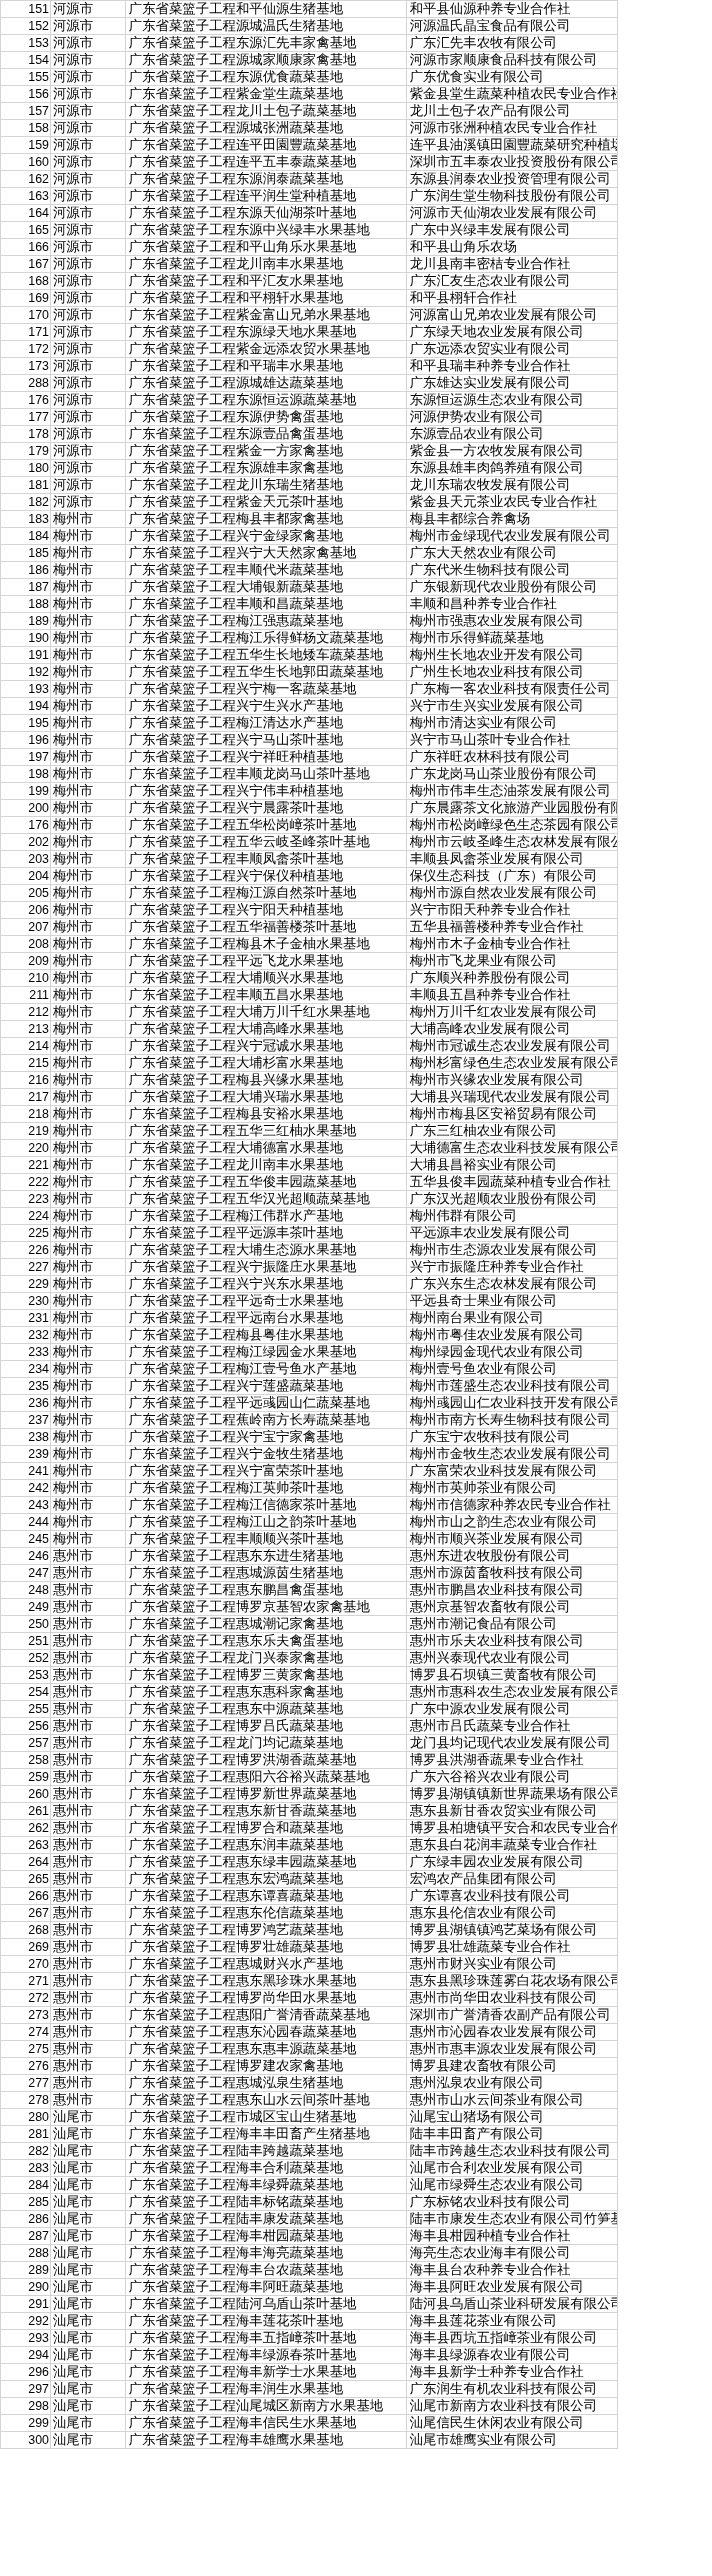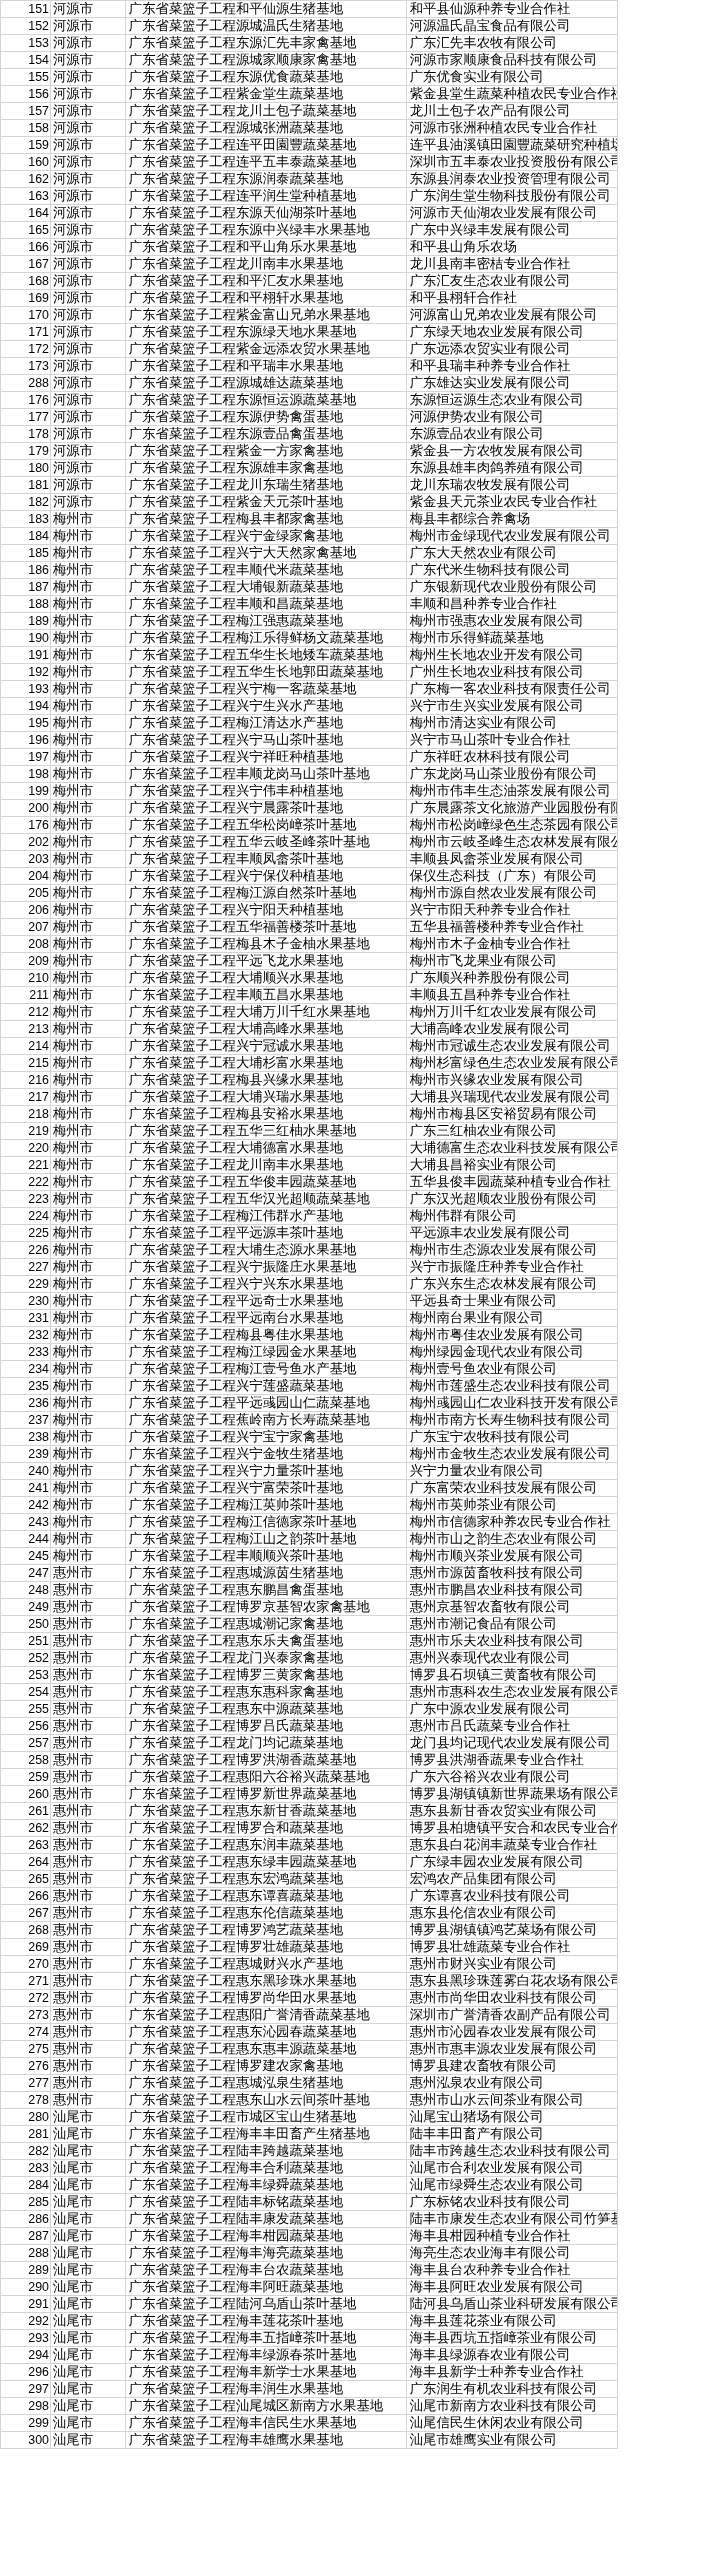--- a/index.html
+++ b/index.html
@@ -527,26 +527,20 @@
         <td class="c-base">广东省菜篮子工程兴宁宝宁家禽基地</td>
         <td class="c-org">广东宝宁农牧科技有限公司</td>
       </tr>
       <tr>
         <td class="c-no">239</td>
         <td class="c-city">梅州市</td>
         <td class="c-base">广东省菜篮子工程兴宁金牧生猪基地</td>
         <td class="c-org">梅州市金牧生态农业发展有限公司</td>
       </tr>
       <tr>
-        <td class="c-no">240</td>
-        <td class="c-city">梅州市</td>
-        <td class="c-base">广东省菜篮子工程兴宁力量茶叶基地</td>
-        <td class="c-org">兴宁力量农业有限公司</td>
-      </tr>
-      <tr>
         <td class="c-no">241</td>
         <td class="c-city">梅州市</td>
         <td class="c-base">广东省菜篮子工程兴宁富荣茶叶基地</td>
         <td class="c-org">广东富荣农业科技发展有限公司</td>
       </tr>
       <tr>
         <td class="c-no">242</td>
         <td class="c-city">梅州市</td>
         <td class="c-base">广东省菜篮子工程梅江英帅茶叶基地</td>
         <td class="c-org">梅州市英帅茶业有限公司</td>
@@ -561,20 +555,26 @@
         <td class="c-no">244</td>
         <td class="c-city">梅州市</td>
         <td class="c-base">广东省菜篮子工程梅江山之韵茶叶基地</td>
         <td class="c-org">梅州市山之韵生态农业有限公司</td>
       </tr>
       <tr>
         <td class="c-no">245</td>
         <td class="c-city">梅州市</td>
         <td class="c-base">广东省菜篮子工程丰顺顺兴茶叶基地</td>
         <td class="c-org">梅州市顺兴茶业发展有限公司</td>
+      </tr>
+      <tr>
+        <td class="c-no">246</td>
+        <td class="c-city">惠州市</td>
+        <td class="c-base">广东省菜篮子工程惠东东进生猪基地</td>
+        <td class="c-org">惠州东进农牧股份有限公司</td>
       </tr>
       <tr>
         <td class="c-no">247</td>
         <td class="c-city">惠州市</td>
         <td class="c-base">广东省菜篮子工程惠城源茵生猪基地</td>
         <td class="c-org">惠州市源茵畜牧科技有限公司</td>
       </tr>
       <tr>
         <td class="c-no">248</td>
         <td class="c-city">惠州市</td>

